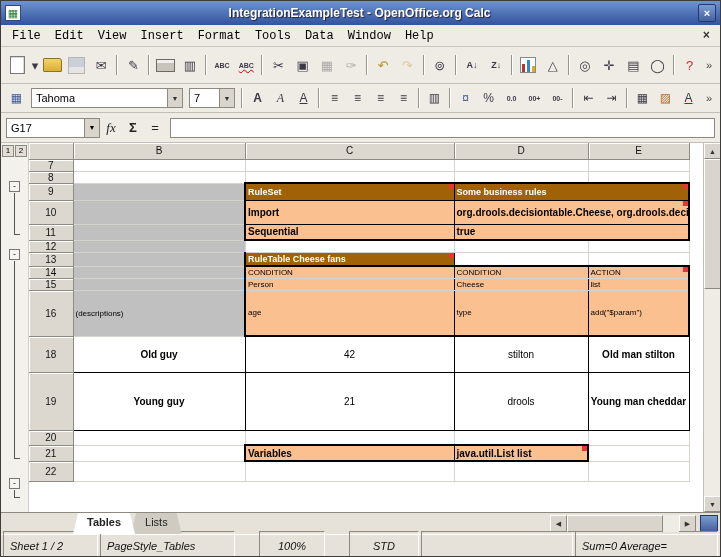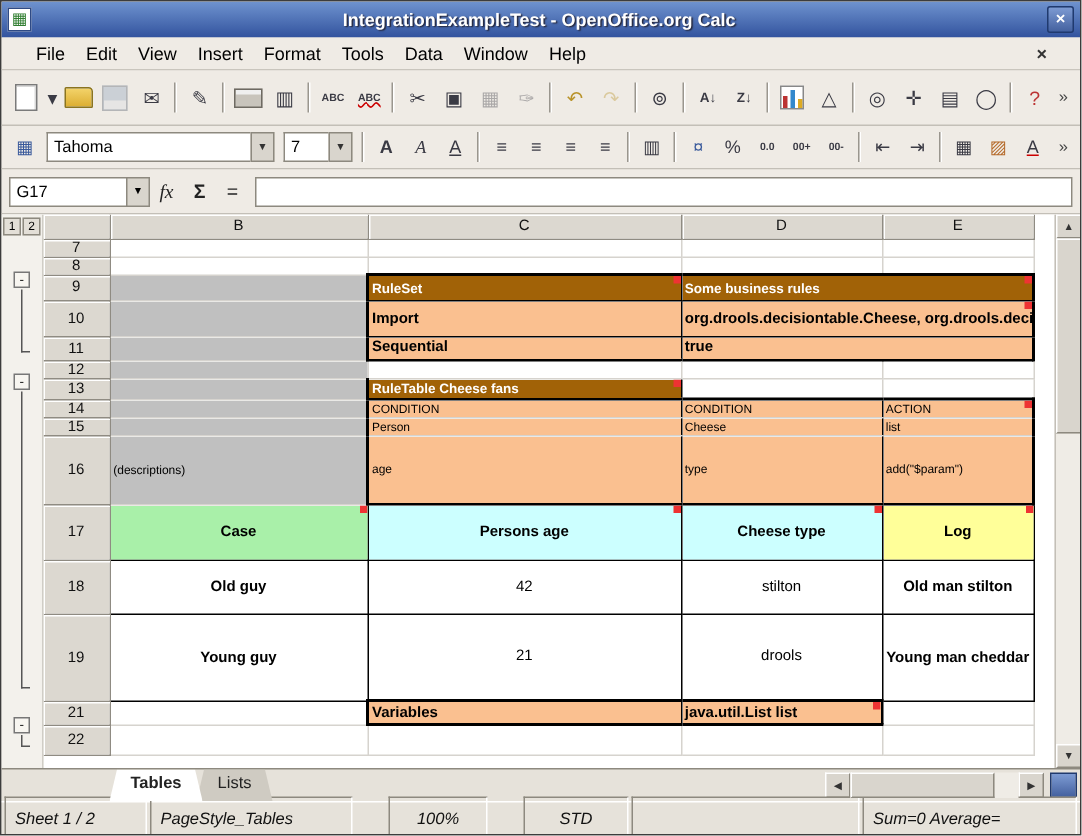--- a/index.html
+++ b/index.html
@@ -6,21 +6,21 @@
   body { font-family: "Liberation Sans", sans-serif; background: #9a9a9a; }
   .window { position: relative; width: 721px; height: 557px; background: #e9e5de; border: 1px solid #3c3c3c; display: flex; flex-direction: column; overflow: hidden; }
 
   
   .titlebar { height: 24px; background: linear-gradient(to bottom, var(--titlebar_start), var(--titlebar_end)); display: flex; align-items: center; padding: 0 4px; flex: none; }
   .title-icon { width: 16px; height: 16px; background: #fff; border: 1px solid #2e4a85; color: #2f7d2f; font-size: 11px; line-height: 14px; text-align: center; }
   .title-text { flex: 1; text-align: center; color: #fff; font-weight: bold; font-size: 12px; text-shadow: 1px 1px 1px #223; }
   .close-btn { width: 18px; height: 18px; background: linear-gradient(#7d9bd3, #44619f); border: 1px solid #203a6e; border-radius: 2px; color: #fff; font-size: 11px; font-weight: bold; text-align: center; line-height: 16px; cursor: default; }
 
   
-  .menubar { height: 22px; background: #efebe5; border-bottom: 1px solid #c9c5bd; display: flex; align-items: center; padding: 0 16px; flex: none; }
+  .menubar { height: 22px; background: #efebe5; border-bottom: 1px solid #c9c5bd; display: flex; align-items: center; padding: 0 4px; flex: none; font-family: Liberation Mono, monospace; }
   .menu-item { font-size: 12px; padding: 2px 7px; color: #000; }
   .doc-close { margin-left: auto; font-size: 12px; font-weight: bold; color: #333; padding: 0 6px; }
 
   
   .toolbar { background: #efebe5; border-bottom: 1px solid #c3bfb7; display: flex; align-items: center; padding: 2px 4px; flex: none; }
   .tb1 { height: 37px; }
   .tb2 { height: 29px; }
   .tbi { position: relative; display: inline-flex; width: 24px; height: 24px; align-items: center; justify-content: center; font-size: 13px; color: #3a3a44; margin: 0 1px; border: 1px solid transparent; border-radius: 2px; }
   .tb2 .tbi { width: 21px; height: 21px; font-size: 12px; }
   .tbi.txt { font-size: 7px; font-weight: bold; letter-spacing: 0; }
@@ -313,40 +313,40 @@
         <td class="or s8 br1">Cheese</td>
         <td class="or s8 br2">list</td>
       </tr>
       <tr style="height:46px">
         <td class="rh">16</td>
         <td class="gy s8 vb">(descriptions)</td>
         <td class="or s8 vb bl2 br1 bb2">age</td>
         <td class="or s8 vb br1 bb2">type</td>
         <td class="or s8 vb br2 bb2">add("$param")</td>
       </tr>
-      <tr style="height:37px">
-        <td class="rh">17</td>
-        <td class="gr b tc ba1"><span>Case</span><span class="cm"></span></td>
-        <td class="cy b tc ba1"><span>Persons age</span><span class="cm"></span></td>
-        <td class="cy b tc ba1"><span>Cheese type</span><span class="cm"></span></td>
-        <td class="ye b tc ba1 br2"><span>Log</span><span class="cm"></span></td>
-      </tr>
       <tr style="height:36px">
         <td class="rh">18</td>
         <td class="b tc ba1">Old guy</td>
         <td class="tc vb ba1">42</td>
         <td class="tc vb ba1">stilton</td>
         <td class="b tc ba1 br2">Old man stilton</td>
       </tr>
       <tr style="height:58px">
         <td class="rh">19</td>
         <td class="b tc ba1 bb2">Young guy</td>
         <td class="tc vb ba1 bb2">21</td>
         <td class="tc vb ba1 bb2">drools</td>
         <td class="b tc vb ba1 bb2 br2">Young man cheddar</td>
+      </tr>
+      <tr style="height:15px">
+        <td class="rh">20</td>
+        <td></td>
+            <td></td>
+            <td></td>
+            <td></td>
       </tr>
       <tr style="height:16px">
         <td class="rh">21</td>
         <td></td>
         <td class="or b bl2 bt2 bb2 br1">Variables</td>
         <td class="or b bt2 bb2 br2"><span>java.util.List list</span><span class="cm"></span></td>
         <td></td>
       </tr>
       <tr style="height:20px">
         <td class="rh">22</td>

